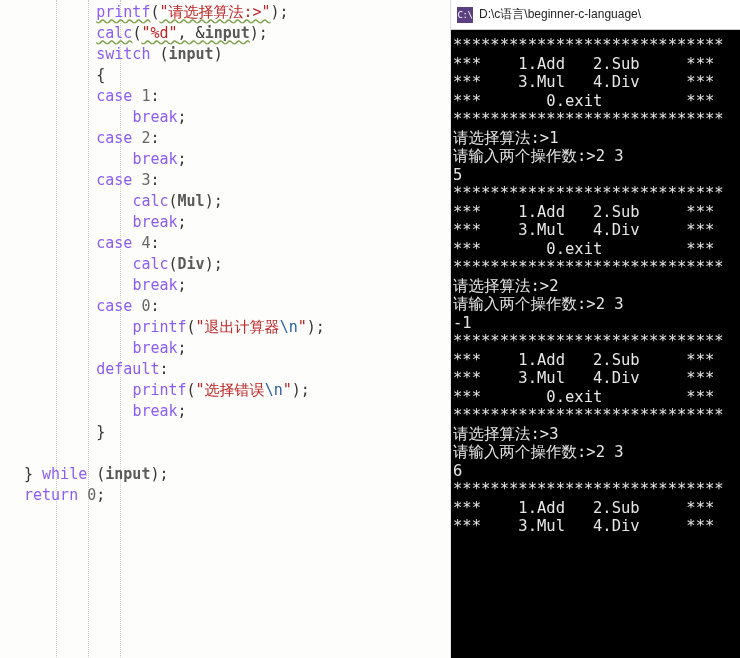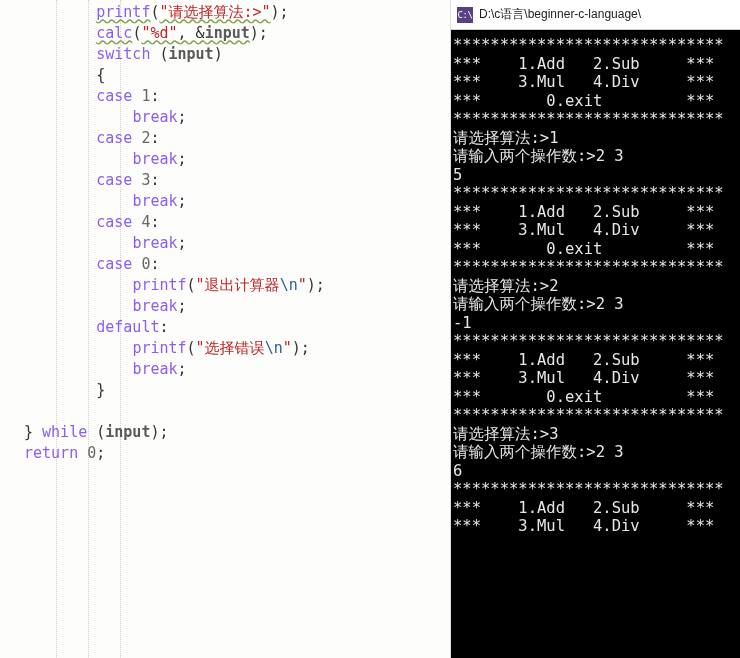--- a/index.html
+++ b/index.html
@@ -100,22 +100,24 @@
   <div id="code-body">
       <div class="code-line">        <span class="fn wavy">printf</span><span class="punc">(</span><span class="str wavy">"请选择算法:&gt;"</span><span class="punc">);</span></div>
       <div class="code-line">        <span class="fn wavy">calc</span><span class="punc">(</span><span class="str wavy">"%d"</span><span class="punc wavy">, </span><span class="punc wavy">&amp;</span><span class="ident wavy">input</span><span class="punc">);</span></div>
       <div class="code-line">        <span class="kw">switch</span><span class="punc"> (</span><span class="ident">input</span><span class="punc">)</span></div>
       <div class="code-line">        <span class="punc">{</span></div>
       <div class="code-line">        <span class="kw">case</span><span class="punc"> </span><span class="num">1</span><span class="punc">:</span></div>
       <div class="code-line">            <span class="kw">break</span><span class="punc">;</span></div>
       <div class="code-line">        <span class="kw">case</span><span class="punc"> </span><span class="num">2</span><span class="punc">:</span></div>
       <div class="code-line">            <span class="kw">break</span><span class="punc">;</span></div>
       <div class="code-line">        <span class="kw">case</span><span class="punc"> </span><span class="num">3</span><span class="punc">:</span></div>
+      <div class="code-line">            <span class="fn">calc</span><span class="punc">(</span><span class="ident">Mul</span><span class="punc">);</span></div>
       <div class="code-line">            <span class="kw">break</span><span class="punc">;</span></div>
       <div class="code-line">        <span class="kw">case</span><span class="punc"> </span><span class="num">4</span><span class="punc">:</span></div>
+      <div class="code-line">            <span class="fn">calc</span><span class="punc">(</span><span class="ident">Div</span><span class="punc">);</span></div>
       <div class="code-line">            <span class="kw">break</span><span class="punc">;</span></div>
       <div class="code-line">        <span class="kw">case</span><span class="punc"> </span><span class="num">0</span><span class="punc">:</span></div>
       <div class="code-line">            <span class="fn">printf</span><span class="punc">(</span><span class="str">"退出计算器</span><span class="esc">\n</span><span class="str">"</span><span class="punc">);</span></div>
       <div class="code-line">            <span class="kw">break</span><span class="punc">;</span></div>
       <div class="code-line">        <span class="kw">default</span><span class="punc">:</span></div>
       <div class="code-line">            <span class="fn">printf</span><span class="punc">(</span><span class="str">"选择错误</span><span class="esc">\n</span><span class="str">"</span><span class="punc">);</span></div>
       <div class="code-line">            <span class="kw">break</span><span class="punc">;</span></div>
       <div class="code-line">        <span class="punc">}</span></div>
       <div class="code-line">&nbsp;</div>
       <div class="code-line"><span class="punc">} </span><span class="kw">while</span><span class="punc"> (</span><span class="ident">input</span><span class="punc">);</span></div>

